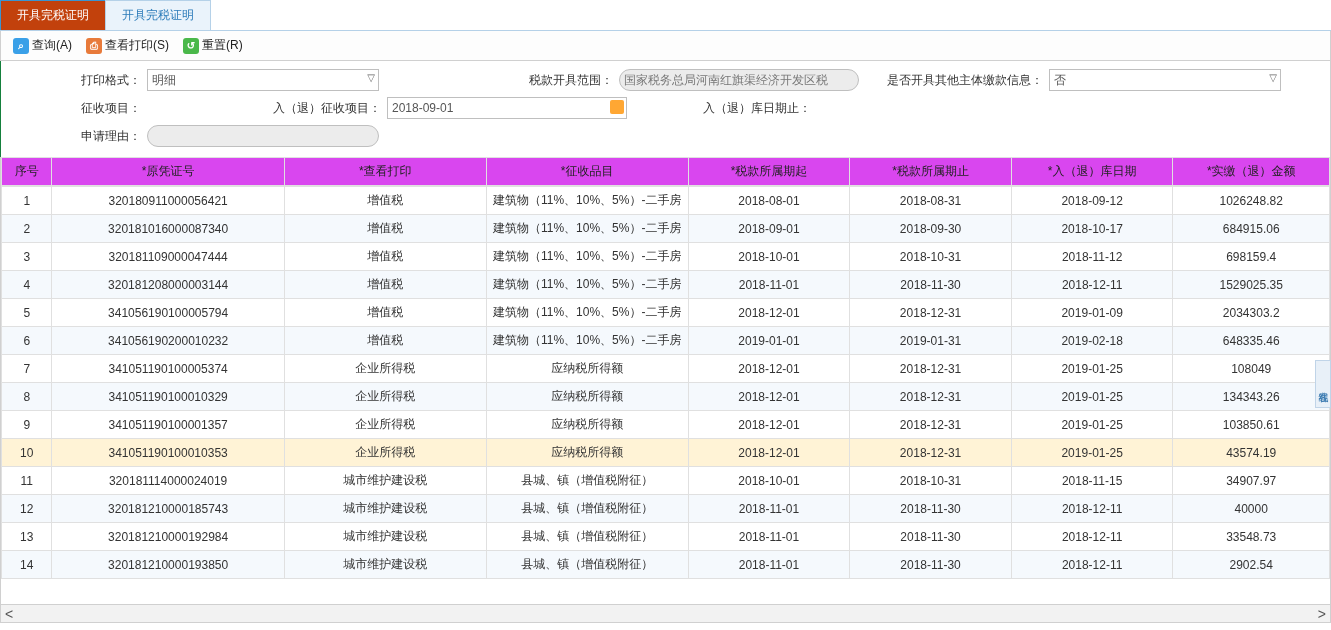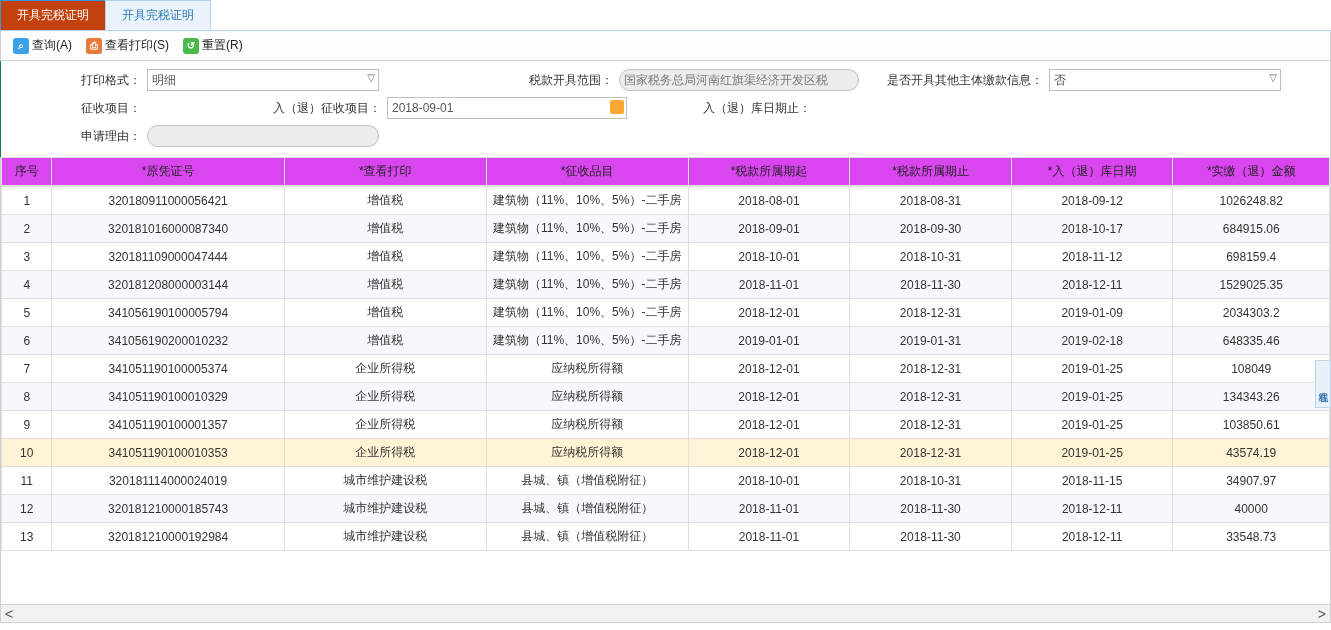--- a/index.html
+++ b/index.html
@@ -417,20 +417,30 @@
           <tr>
             <td>13</td>
             <td>320181210000192984</td>
             <td>城市维护建设税</td>
             <td>县城、镇（增值税附征）</td>
             <td>2018-11-01</td>
             <td>2018-11-30</td>
             <td>2018-12-11</td>
             <td>33548.73</td>
           </tr>
+          <tr>
+            <td>14</td>
+            <td>320181210000193850</td>
+            <td>城市维护建设税</td>
+            <td>县城、镇（增值税附征）</td>
+            <td>2018-11-01</td>
+            <td>2018-11-30</td>
+            <td>2018-12-11</td>
+            <td>2902.54</td>
+          </tr>
         </tbody>
     </table>
   </div>
 </div>
 
 <div class="hscroll">
   <span class="arrow-btn">&lt;</span>
   <span class="arrow-btn">&gt;</span>
 </div>
 

